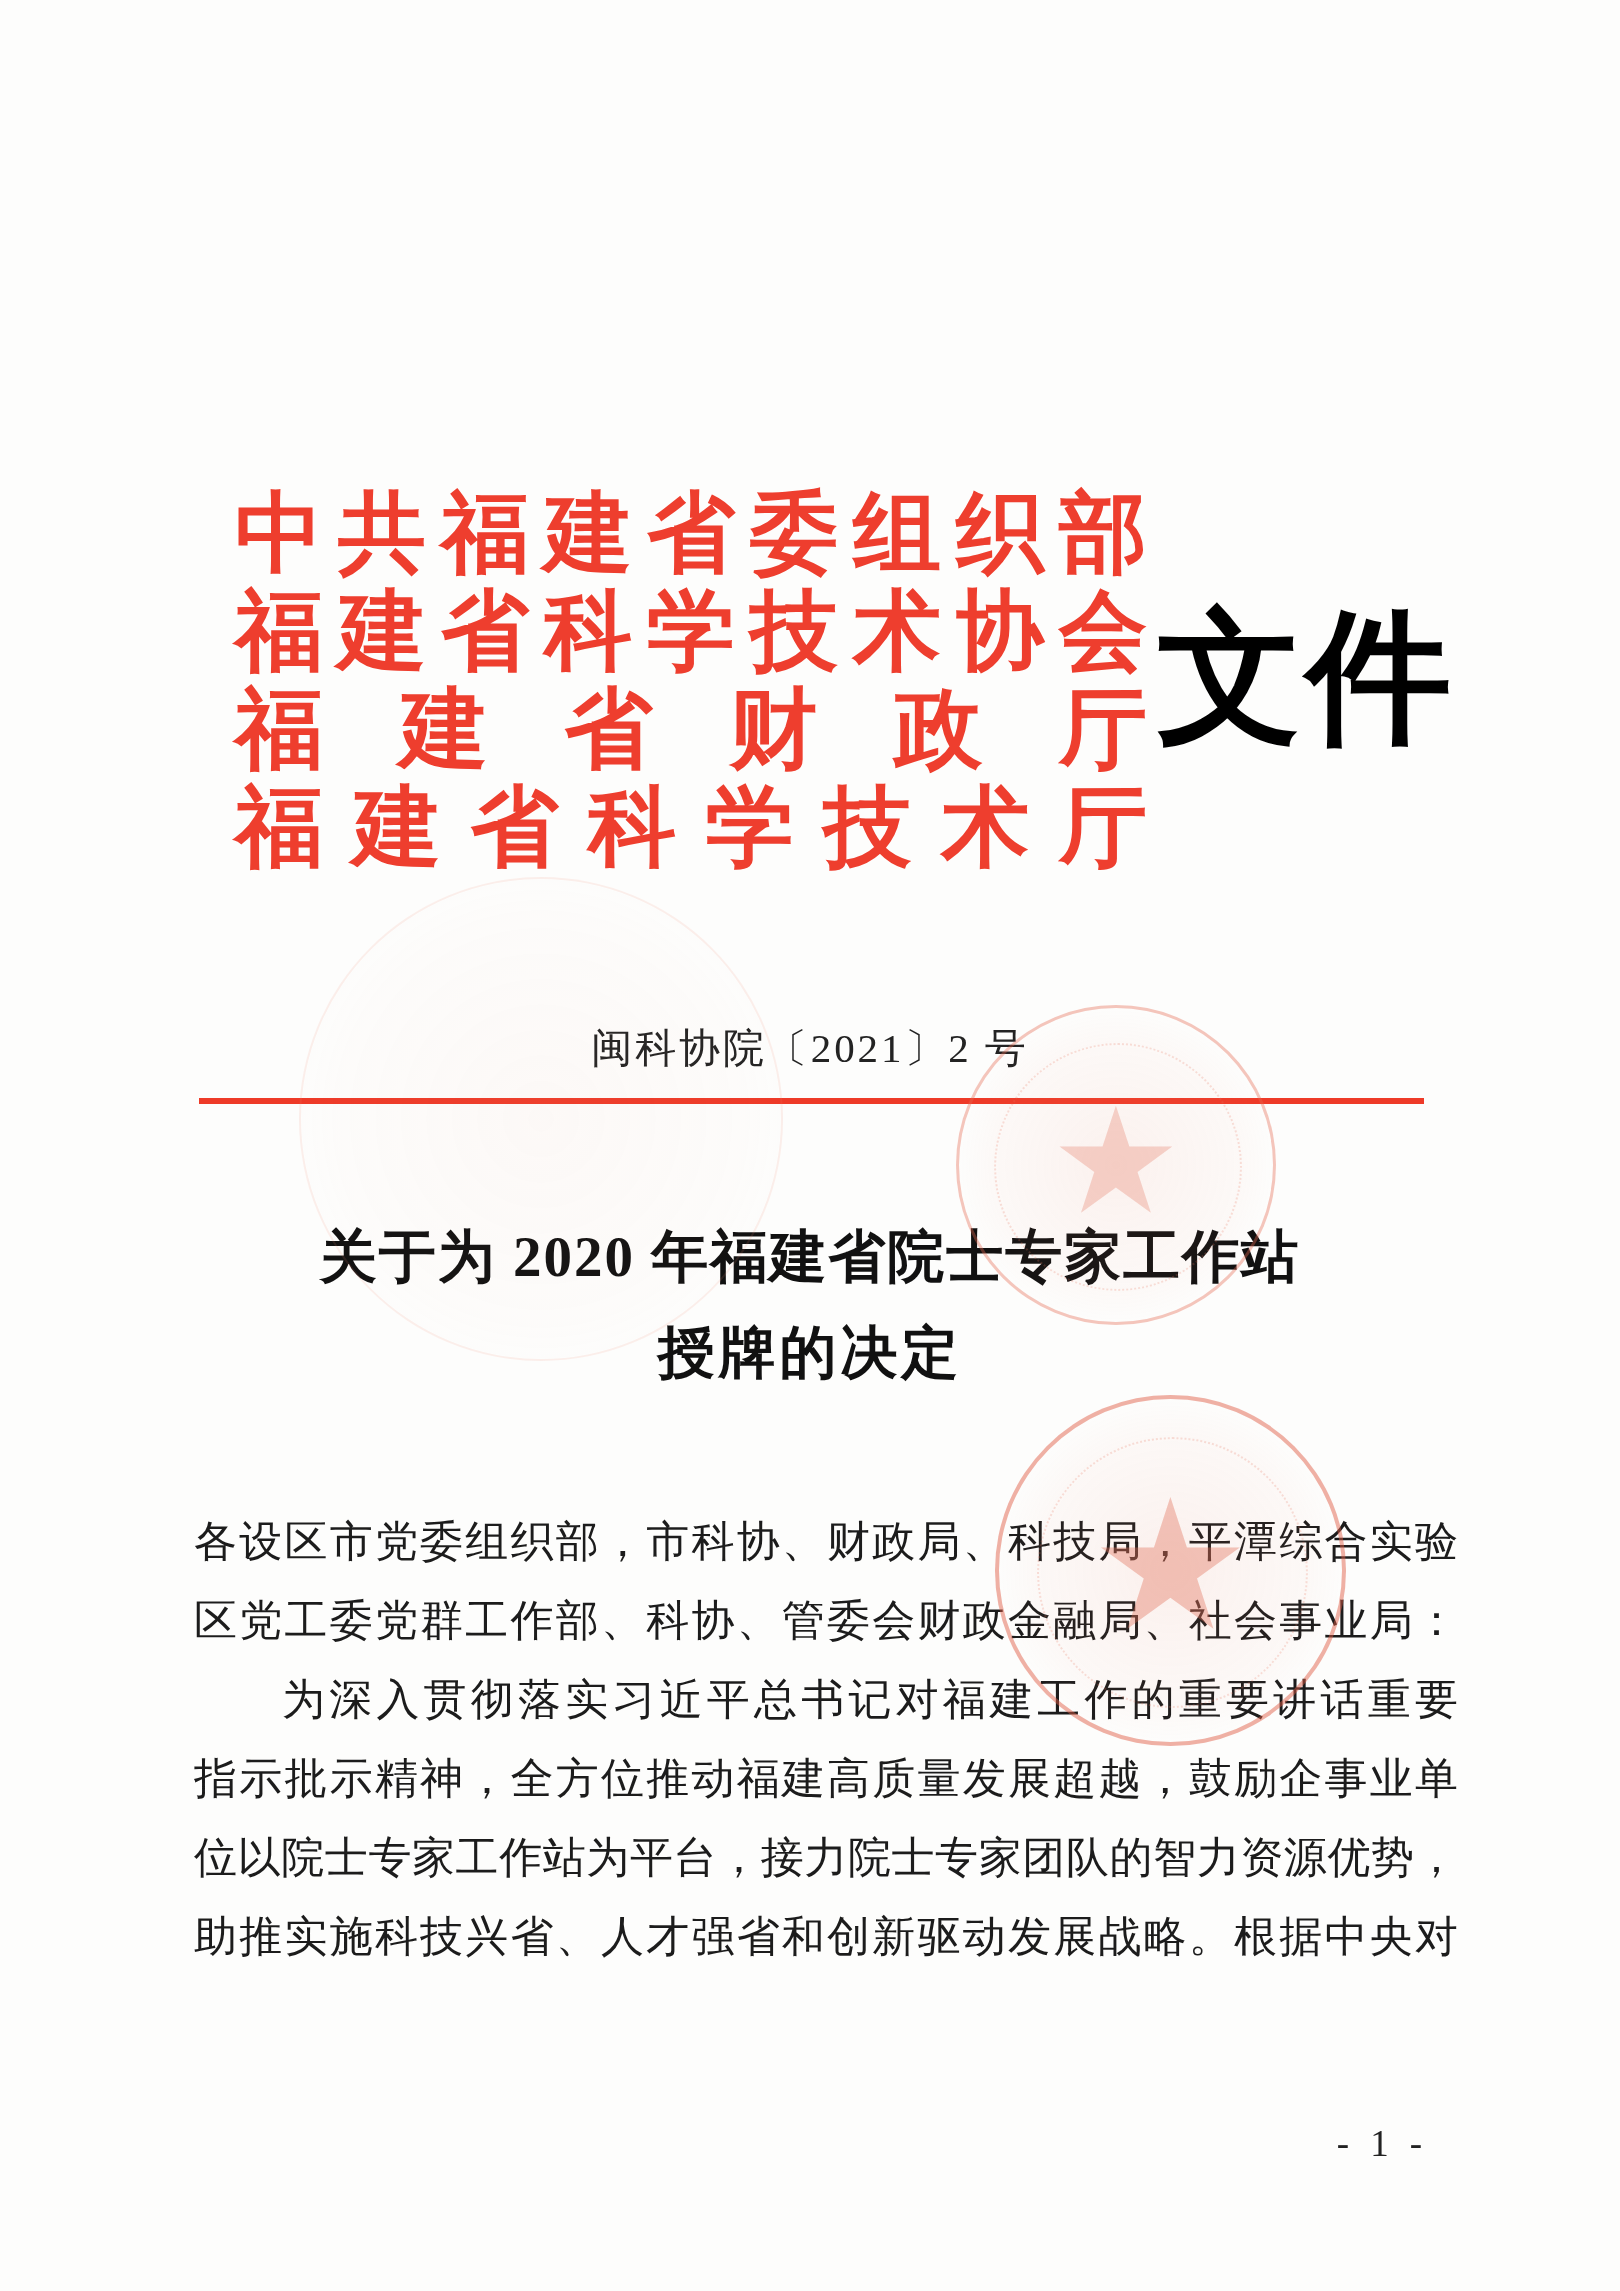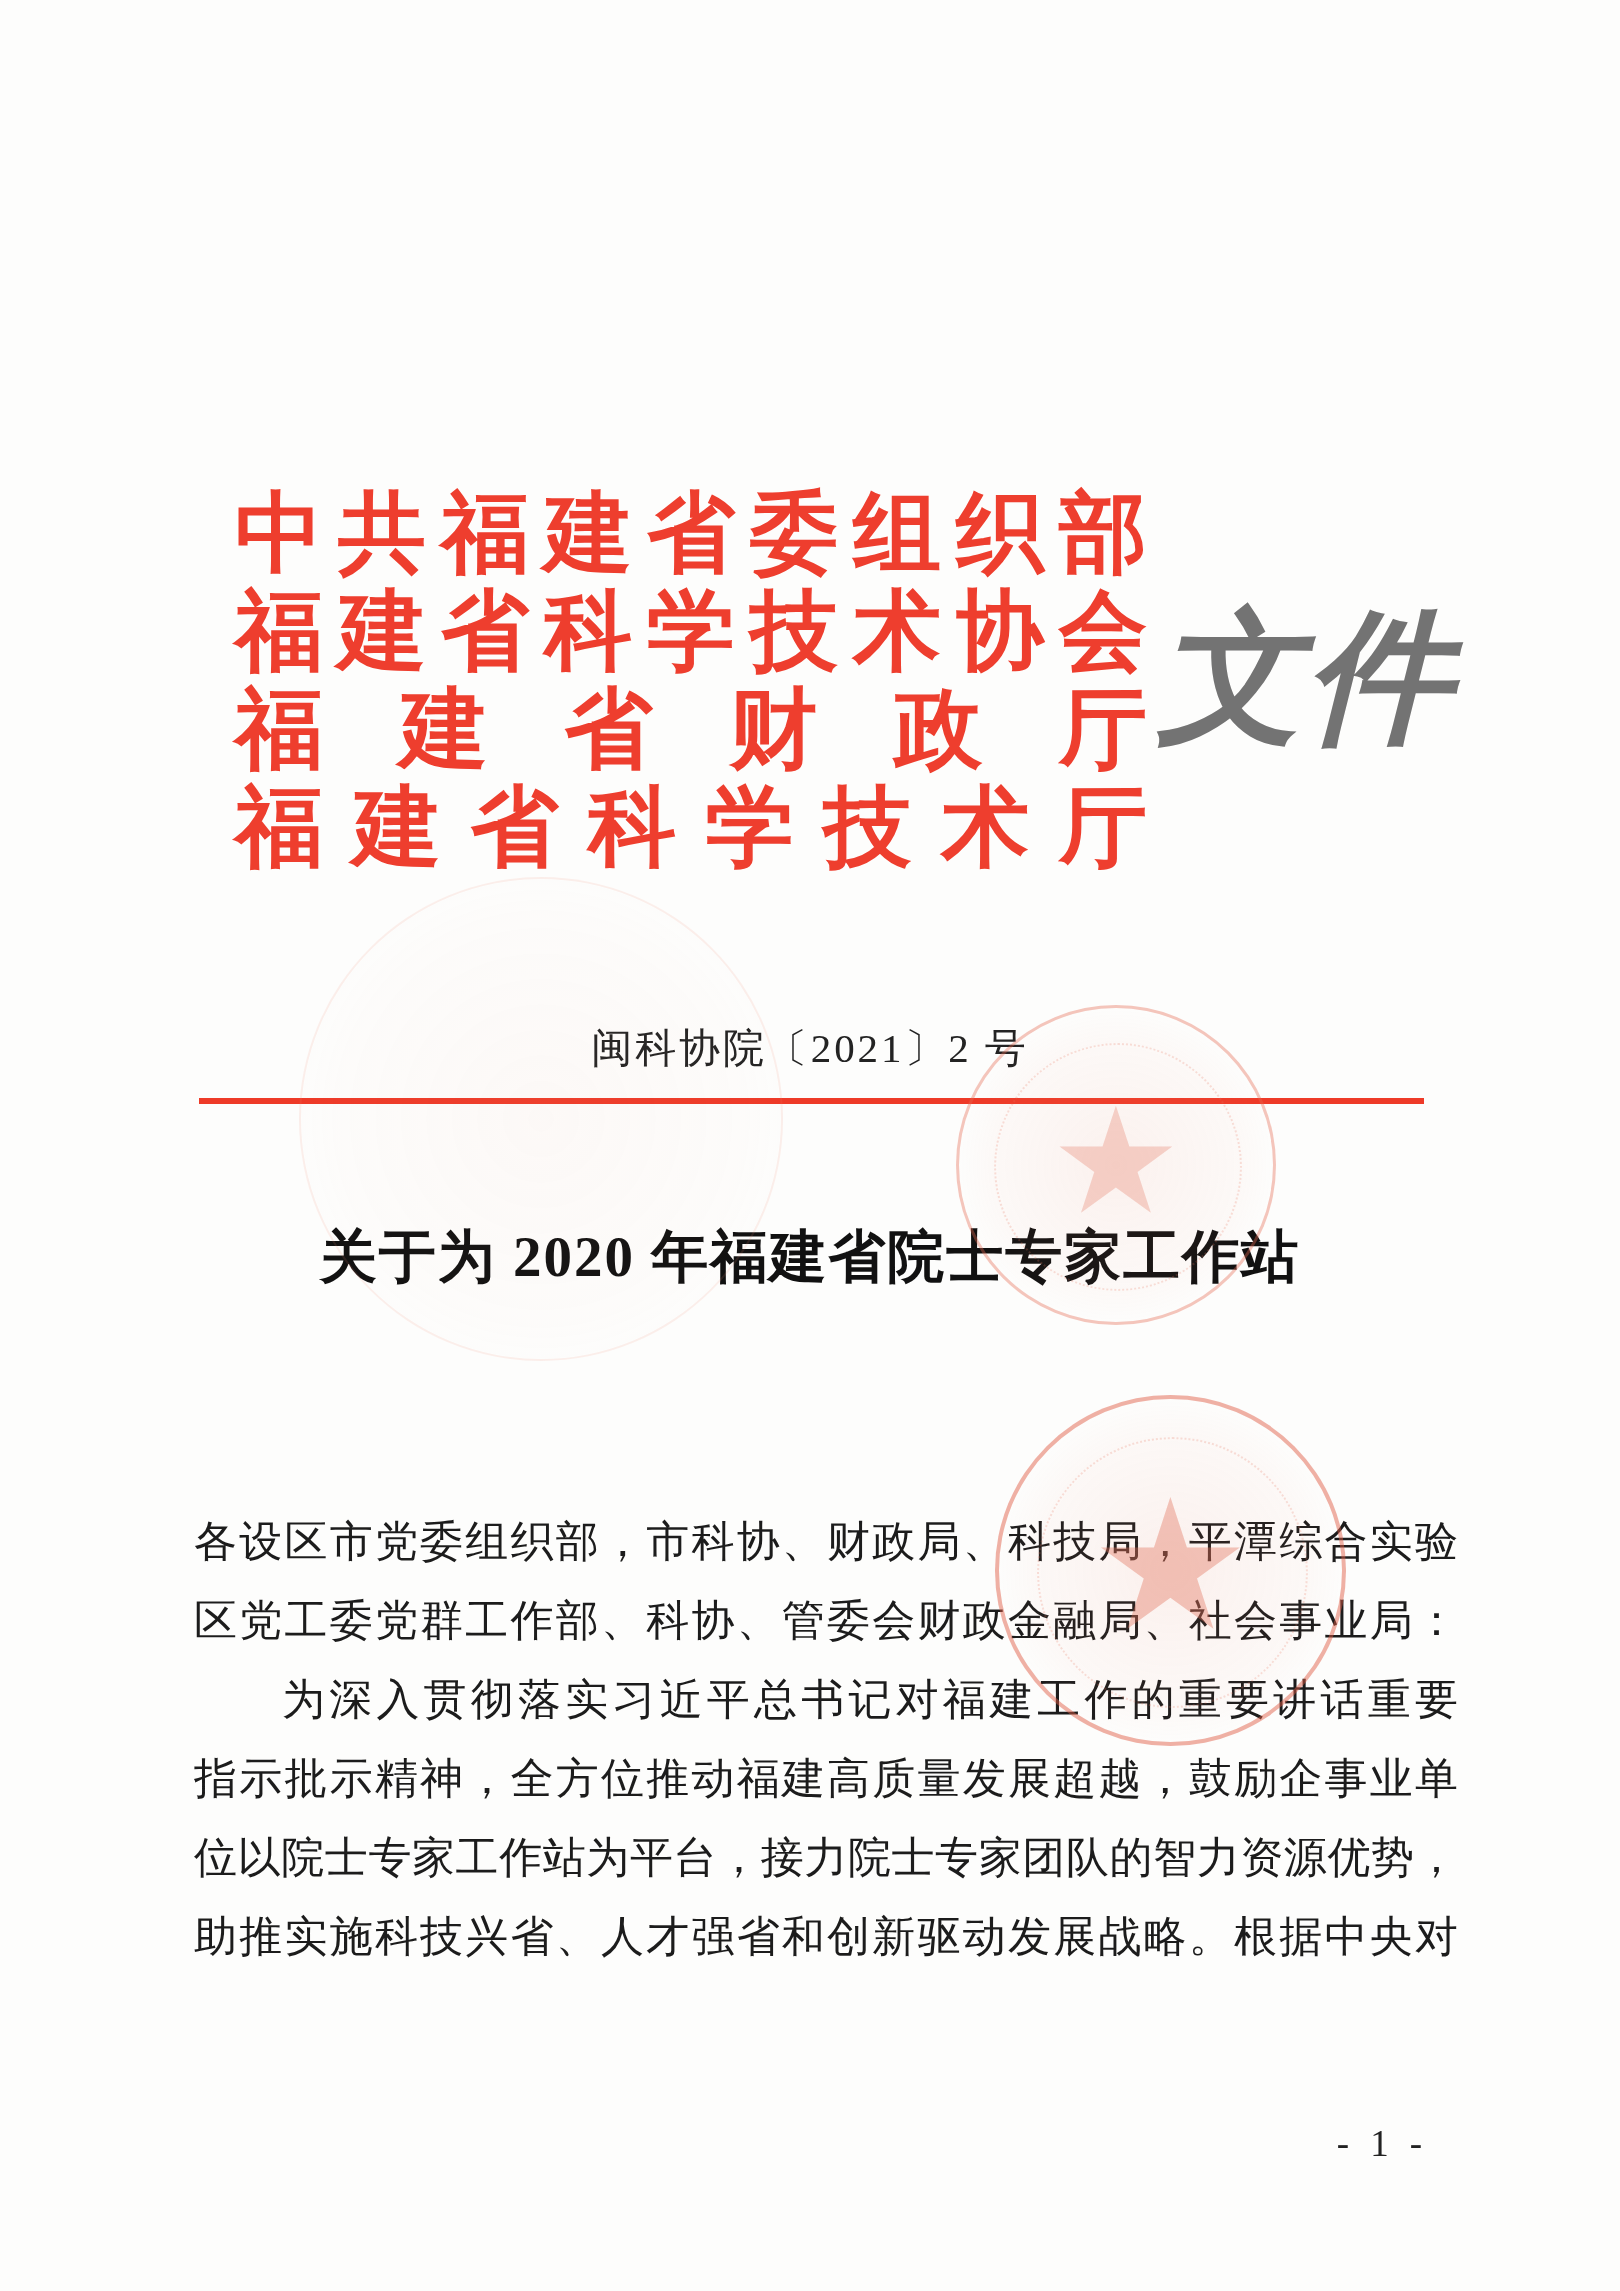--- a/index.html
+++ b/index.html
@@ -16,22 +16,22 @@
     position:absolute;left:235px;top:485px;width:912px;
   }
   .org-line{
     display:flex;justify-content:space-between;
     height:98px;align-items:center;
     font-size:88px;font-weight:bold;color:#ee3e2e;
     line-height:98px;
   }
   .doc-type{
     position:absolute;left:1157px;top:600px;width:304px;
-    font-size:145px;font-weight:bold;color:#737373;
-    line-height:157px;letter-spacing:3.9px;white-space:nowrap;font-style:italic;
+    font-size:145px;font-weight:bold;color:#000000;
+    line-height:157px;letter-spacing:3.9px;white-space:nowrap;
   }
   .doc-number{
     position:absolute;left:0;top:1021px;width:1620px;
     text-align:center;font-size:41px;color:#232323;
     letter-spacing:2.9px;
   }
   .red-rule{
     position:absolute;left:199px;top:1098px;width:1225px;height:5.9px;
     background:#ee3a28;
   }
@@ -134,20 +134,21 @@
   </div>
 
   <div class="doc-type">文件</div>
 
   <div class="doc-number">闽科协院〔2021〕2 号</div>
 
   <div class="red-rule"></div>
 
   <div class="title">
     <div class="t1">关于为 2020 年福建省院士专家工作站</div>
+    <div class="t2">授牌的决定</div>
   </div>
 
   <div class="body-text">
     <div class="body-line">
         <span>各</span>
         <span>设</span>
         <span>区</span>
         <span>市</span>
         <span>党</span>
         <span>委</span>

